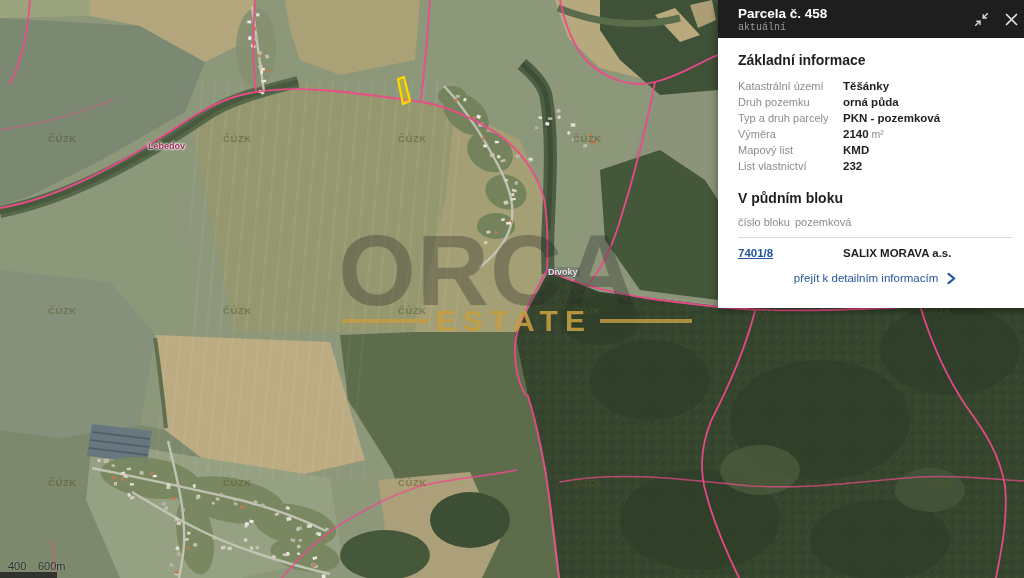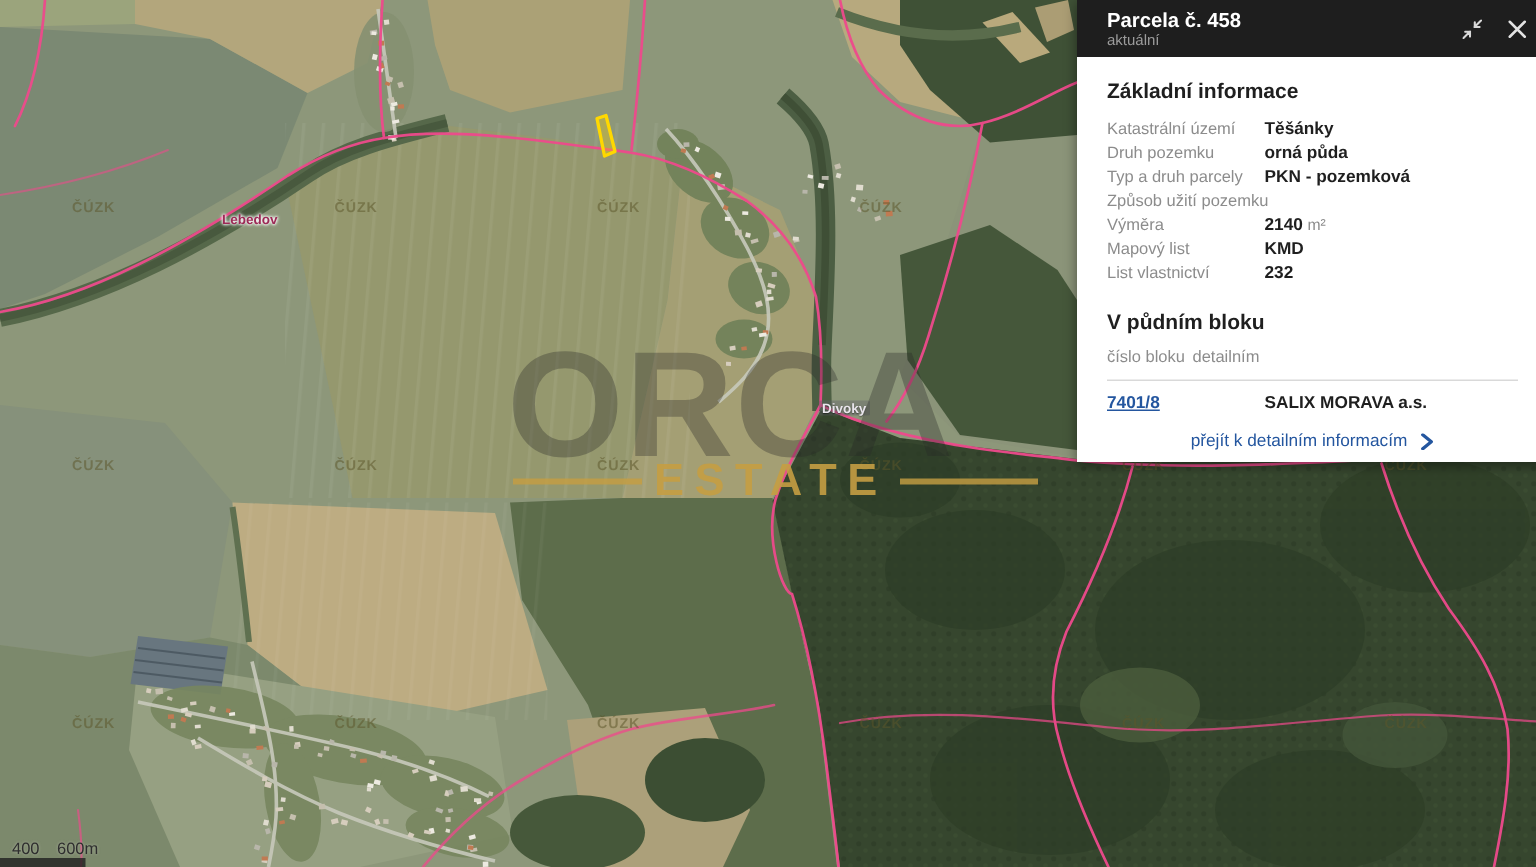--- a/index.html
+++ b/index.html
@@ -35,21 +35,21 @@
     background:rgba(28,28,28,.78);z-index:5;}
 
   
   .panel{position:absolute;left:718px;top:0;width:314px;height:308px;background:#fff;
     z-index:10;box-shadow:0 2px 8px rgba(0,0,0,.45);display:flex;flex-direction:column;
     box-sizing:border-box;}
   .panel-header{background:#1e1e1e;color:#fff;height:38px;flex:0 0 38px;
     padding:6px 14px 0 20px;display:flex;box-sizing:border-box;}
   .panel-titles{display:flex;flex-direction:column;}
   .panel-title{font-size:13.5px;font-weight:bold;line-height:16px;}
-  .panel-subtitle{font-size:10px;color:#9b9b9b;line-height:12px;}
+  .panel-subtitle{font-size:10px;color:#9b9b9b;line-height:12px;font-family:Liberation Mono, monospace;}
   .header-icons{margin-left:auto;display:flex;gap:16px;align-items:center;padding-bottom:6px;}
   .icon-btn{width:14px;height:14px;cursor:pointer;display:flex;align-items:center;justify-content:center;}
 
   .panel-body{padding:14px 20px 0 20px;}
   .section-heading{font-size:14px;font-weight:bold;color:#1f1f1f;margin:0 0 10px 0;}
   .info-row{display:flex;font-size:11.5px;line-height:16px;align-items:baseline;}
   .info-label{width:105px;flex:0 0 105px;color:#8c8c8c;font-size:11px;white-space:nowrap;}
   .info-value{color:#1f1f1f;font-weight:bold;}
   .info-unit{color:#8c8c8c;font-weight:normal;margin-left:3px;font-size:10.5px;}
 
@@ -378,25 +378,20 @@
           <span class="info-value">orná půda</span>
           <span class="info-unit"></span>
         </div>
 
         <div class="info-row">
           <span class="info-label">Typ a druh parcely</span>
           <span class="info-value">PKN - pozemková</span>
           <span class="info-unit"></span>
         </div>
 
-        <div class="info-row">
-          <span class="info-label">Způsob užití pozemku</span>
-          <span class="info-value"></span>
-          <span class="info-unit"></span>
-        </div>
 
         <div class="info-row">
           <span class="info-label">Výměra</span>
           <span class="info-value">2140</span>
           <span class="info-unit">m²</span>
         </div>
 
         <div class="info-row">
           <span class="info-label">Mapový list</span>
           <span class="info-value">KMD</span>
@@ -407,21 +402,21 @@
           <span class="info-label">List vlastnictví</span>
           <span class="info-value">232</span>
           <span class="info-unit"></span>
         </div>
       </div>
 
     <div class="section2">
       <h2 class="section-heading">V půdním bloku</h2>
       <div class="table-head">
         <span class="th-block">číslo bloku</span>
-        <span>detailním</span>
+        <span>pozemková</span>
       </div>
       <div>
 
           <div class="table-row">
             <span class="cell-block">7401/8</span>
             <span class="cell-user">SALIX MORAVA a.s.</span>
           </div>
         </div>
     </div>
 

